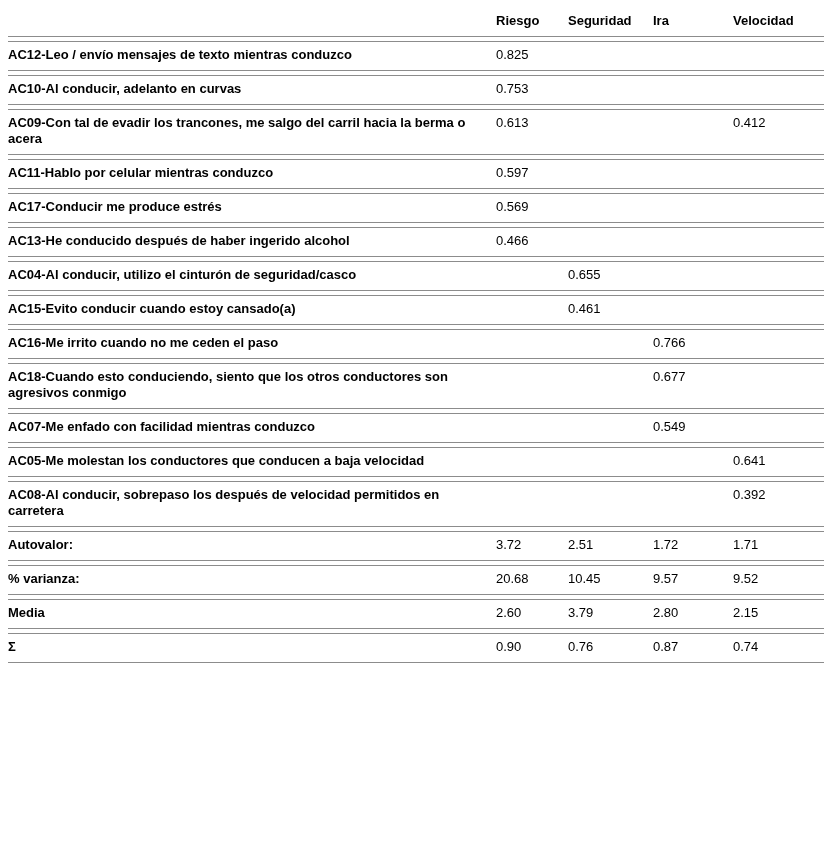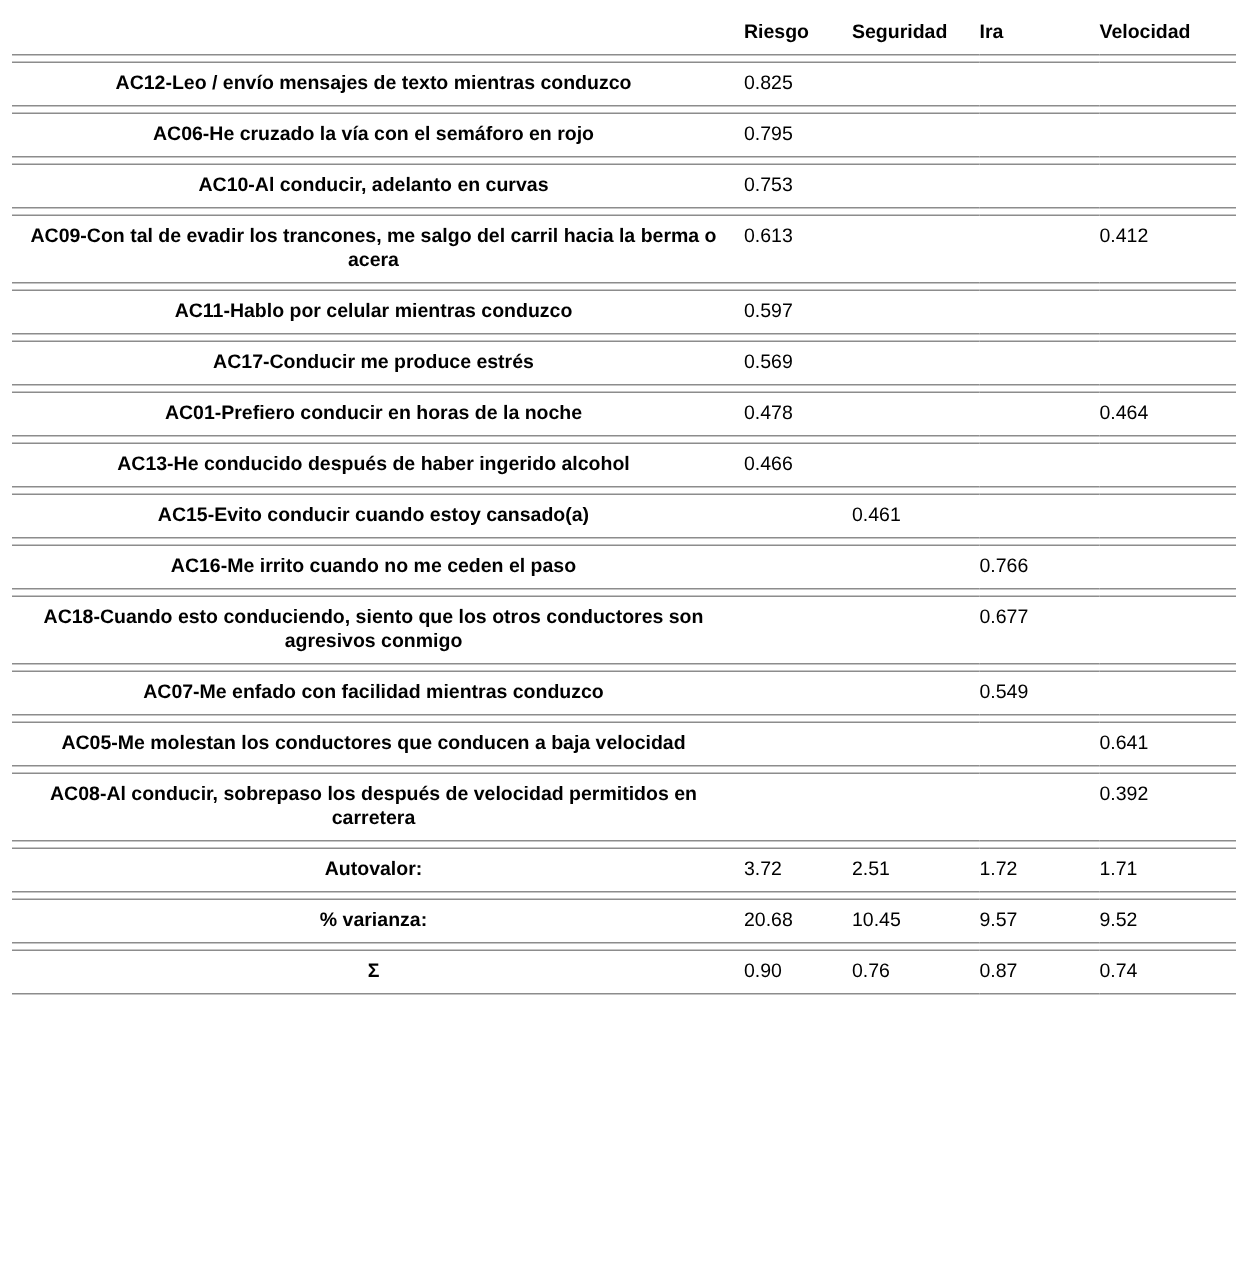--- a/index.html
+++ b/index.html
@@ -36,21 +36,20 @@
     line-height: 16px;
     overflow-wrap: break-word;
   }
   thead th {
     border-top: none;
     font-weight: bold;
     margin-left: 32px;
   }
   td.label {
     font-weight: bold;
-    text-align: center;
   }
   td.num {
     font-weight: normal;
   }
 </style>
 </head>
 <body>
 
 <div class="page">
   <table class="loadings">
@@ -72,27 +71,20 @@
     </thead>
     <tbody>
         <tr>
           <td class="label">AC12-Leo / envío mensajes de texto mientras conduzco</td>
           <td class="num">0.825</td>
           <td class="num"></td>
           <td class="num"></td>
           <td class="num"></td>
         </tr>
         <tr>
-          <td class="label">AC06-He cruzado la vía con el semáforo en rojo</td>
-          <td class="num">0.795</td>
-          <td class="num"></td>
-          <td class="num"></td>
-          <td class="num"></td>
-        </tr>
-        <tr>
           <td class="label">AC10-Al conducir, adelanto en curvas</td>
           <td class="num">0.753</td>
           <td class="num"></td>
           <td class="num"></td>
           <td class="num"></td>
         </tr>
         <tr>
           <td class="label">AC09-Con tal de evadir los trancones, me salgo del carril hacia la berma o acera</td>
           <td class="num">0.613</td>
           <td class="num"></td>
@@ -107,30 +99,30 @@
           <td class="num"></td>
         </tr>
         <tr>
           <td class="label">AC17-Conducir me produce estrés</td>
           <td class="num">0.569</td>
           <td class="num"></td>
           <td class="num"></td>
           <td class="num"></td>
         </tr>
         <tr>
-          <td class="label">AC01-Prefiero conducir en horas de la noche</td>
-          <td class="num">0.478</td>
-          <td class="num"></td>
-          <td class="num"></td>
-          <td class="num">0.464</td>
-        </tr>
-        <tr>
           <td class="label">AC13-He conducido después de haber ingerido alcohol</td>
           <td class="num">0.466</td>
           <td class="num"></td>
+          <td class="num"></td>
+          <td class="num"></td>
+        </tr>
+        <tr>
+          <td class="label">AC04-Al conducir, utilizo el cinturón de seguridad/casco</td>
+          <td class="num"></td>
+          <td class="num">0.655</td>
           <td class="num"></td>
           <td class="num"></td>
         </tr>
         <tr>
           <td class="label">AC15-Evito conducir cuando estoy cansado(a)</td>
           <td class="num"></td>
           <td class="num">0.461</td>
           <td class="num"></td>
           <td class="num"></td>
         </tr>
@@ -177,20 +169,27 @@
           <td class="num">1.71</td>
         </tr>
         <tr>
           <td class="label">% varianza:</td>
           <td class="num">20.68</td>
           <td class="num">10.45</td>
           <td class="num">9.57</td>
           <td class="num">9.52</td>
         </tr>
         <tr>
+          <td class="label">Media</td>
+          <td class="num">2.60</td>
+          <td class="num">3.79</td>
+          <td class="num">2.80</td>
+          <td class="num">2.15</td>
+        </tr>
+        <tr>
           <td class="label">Σ</td>
           <td class="num">0.90</td>
           <td class="num">0.76</td>
           <td class="num">0.87</td>
           <td class="num">0.74</td>
         </tr>
       </tbody>
   </table>
 </div>
 

